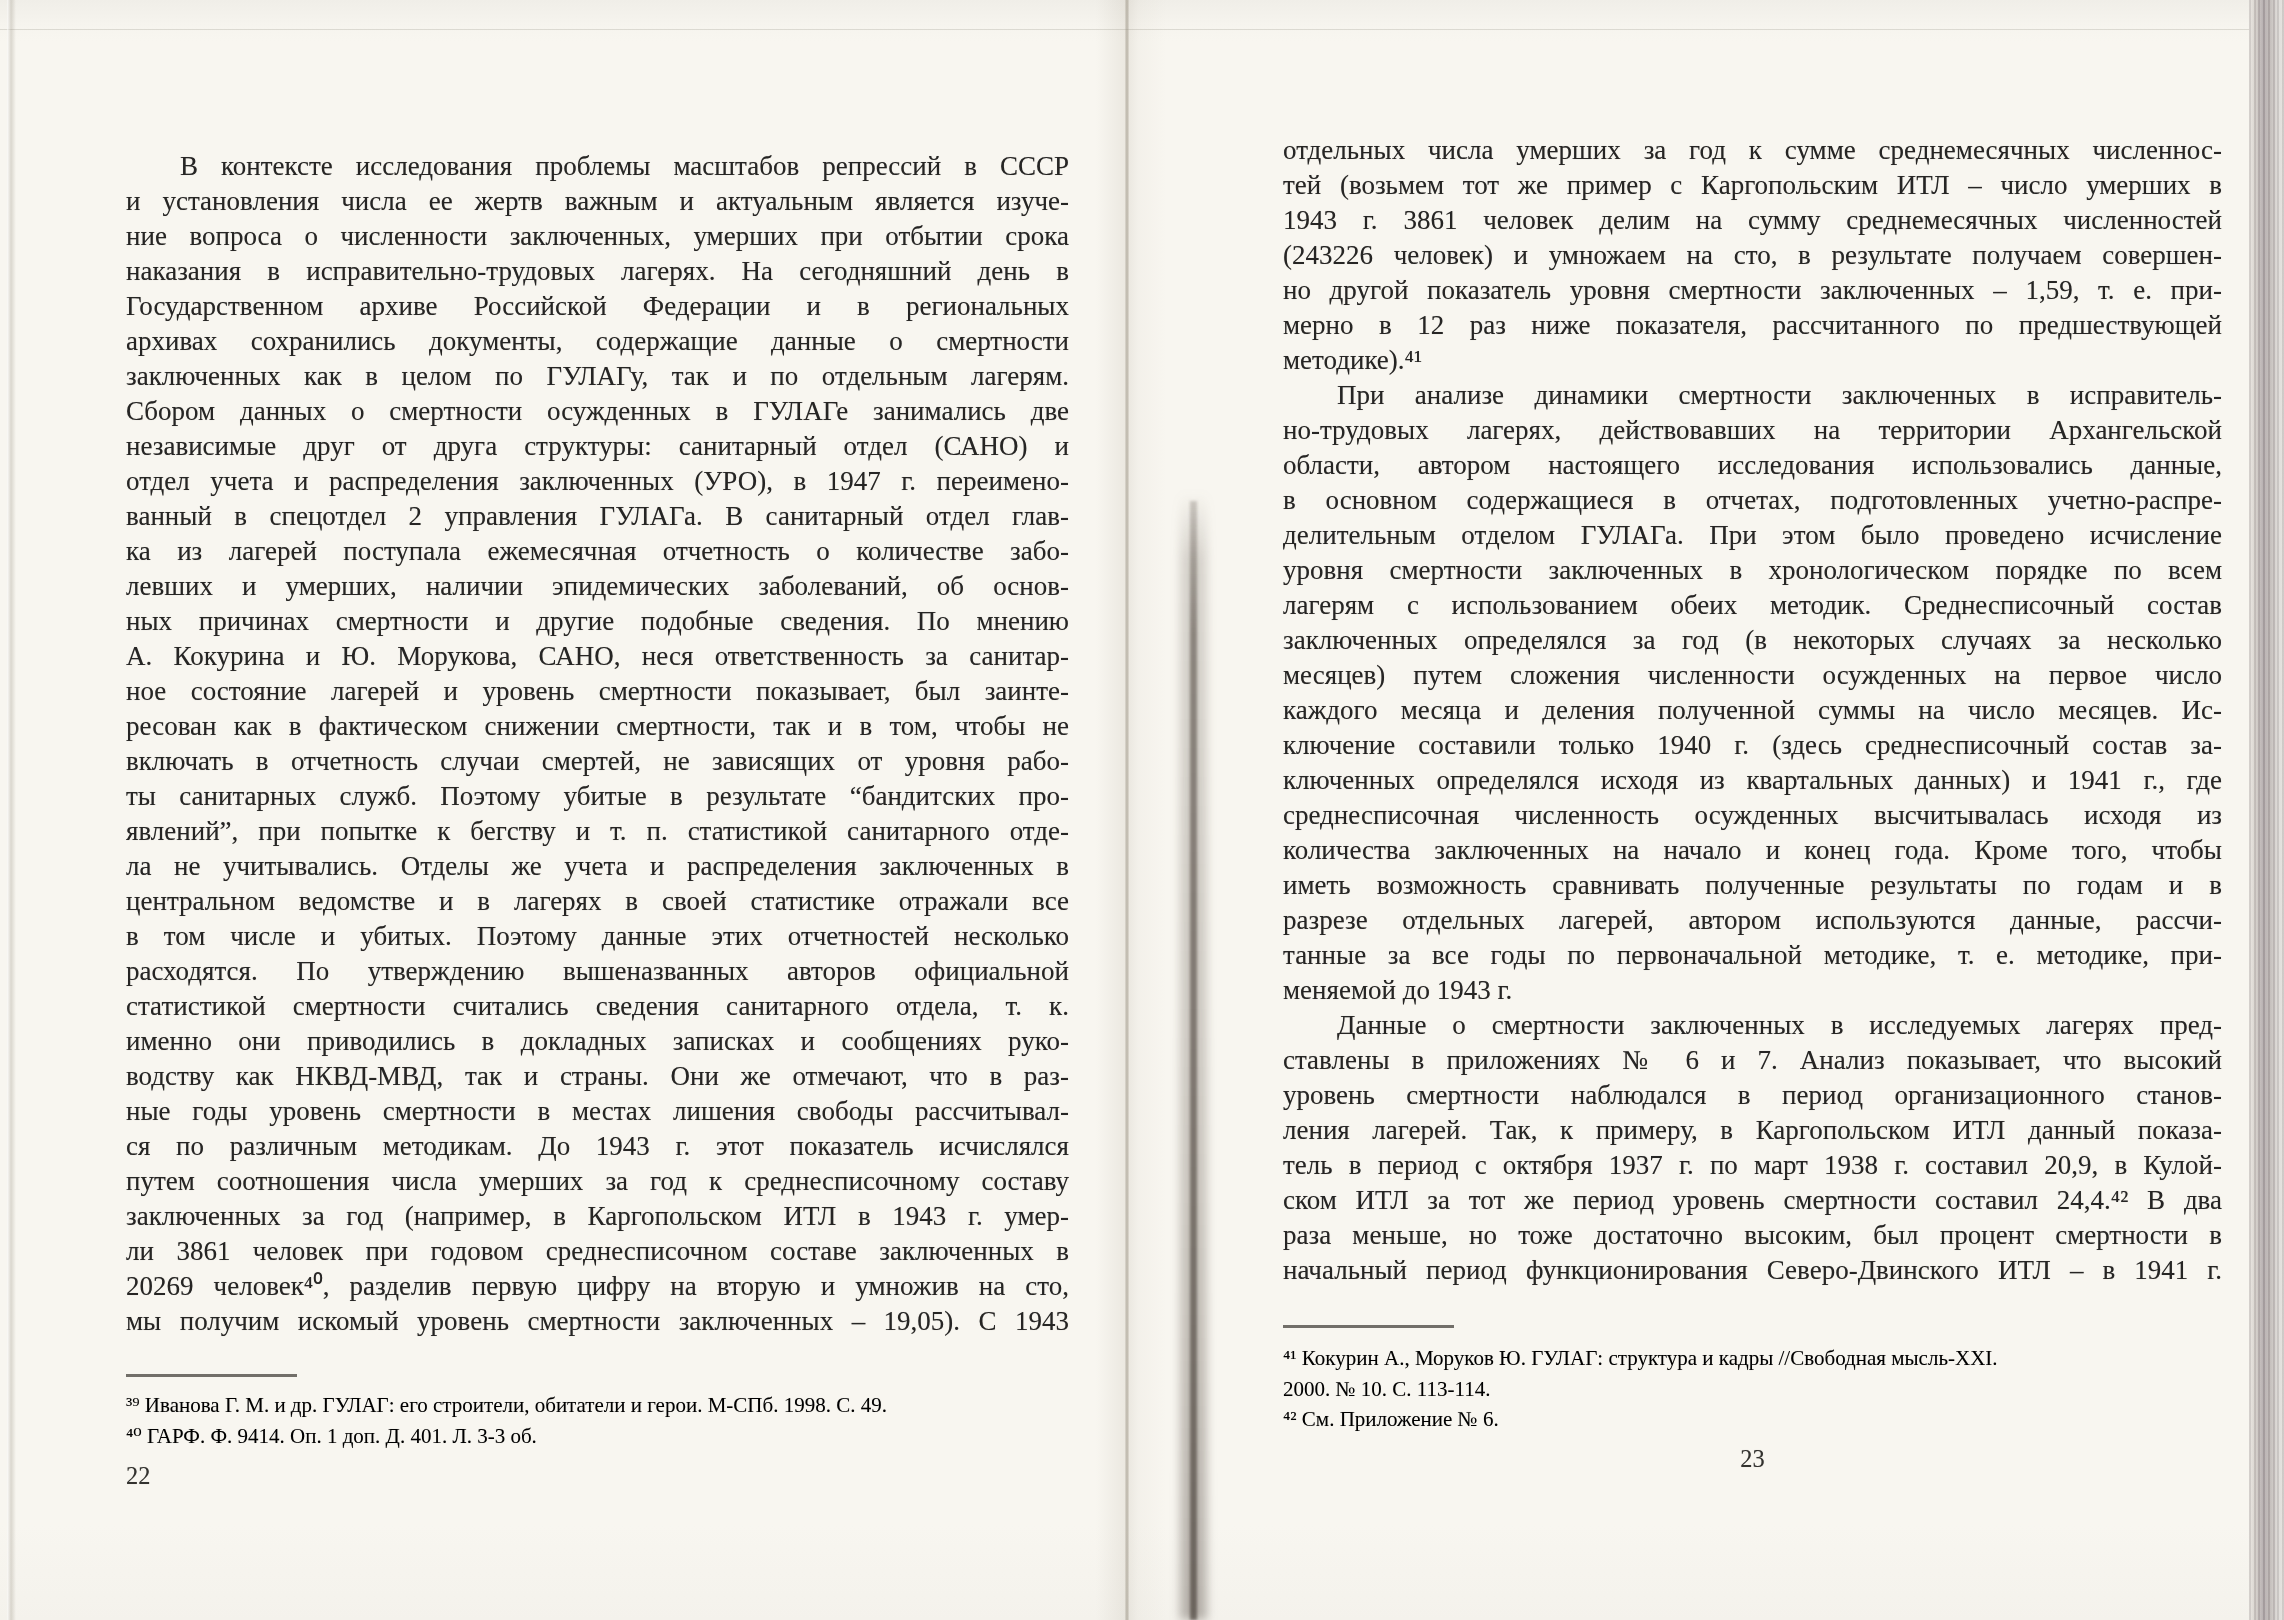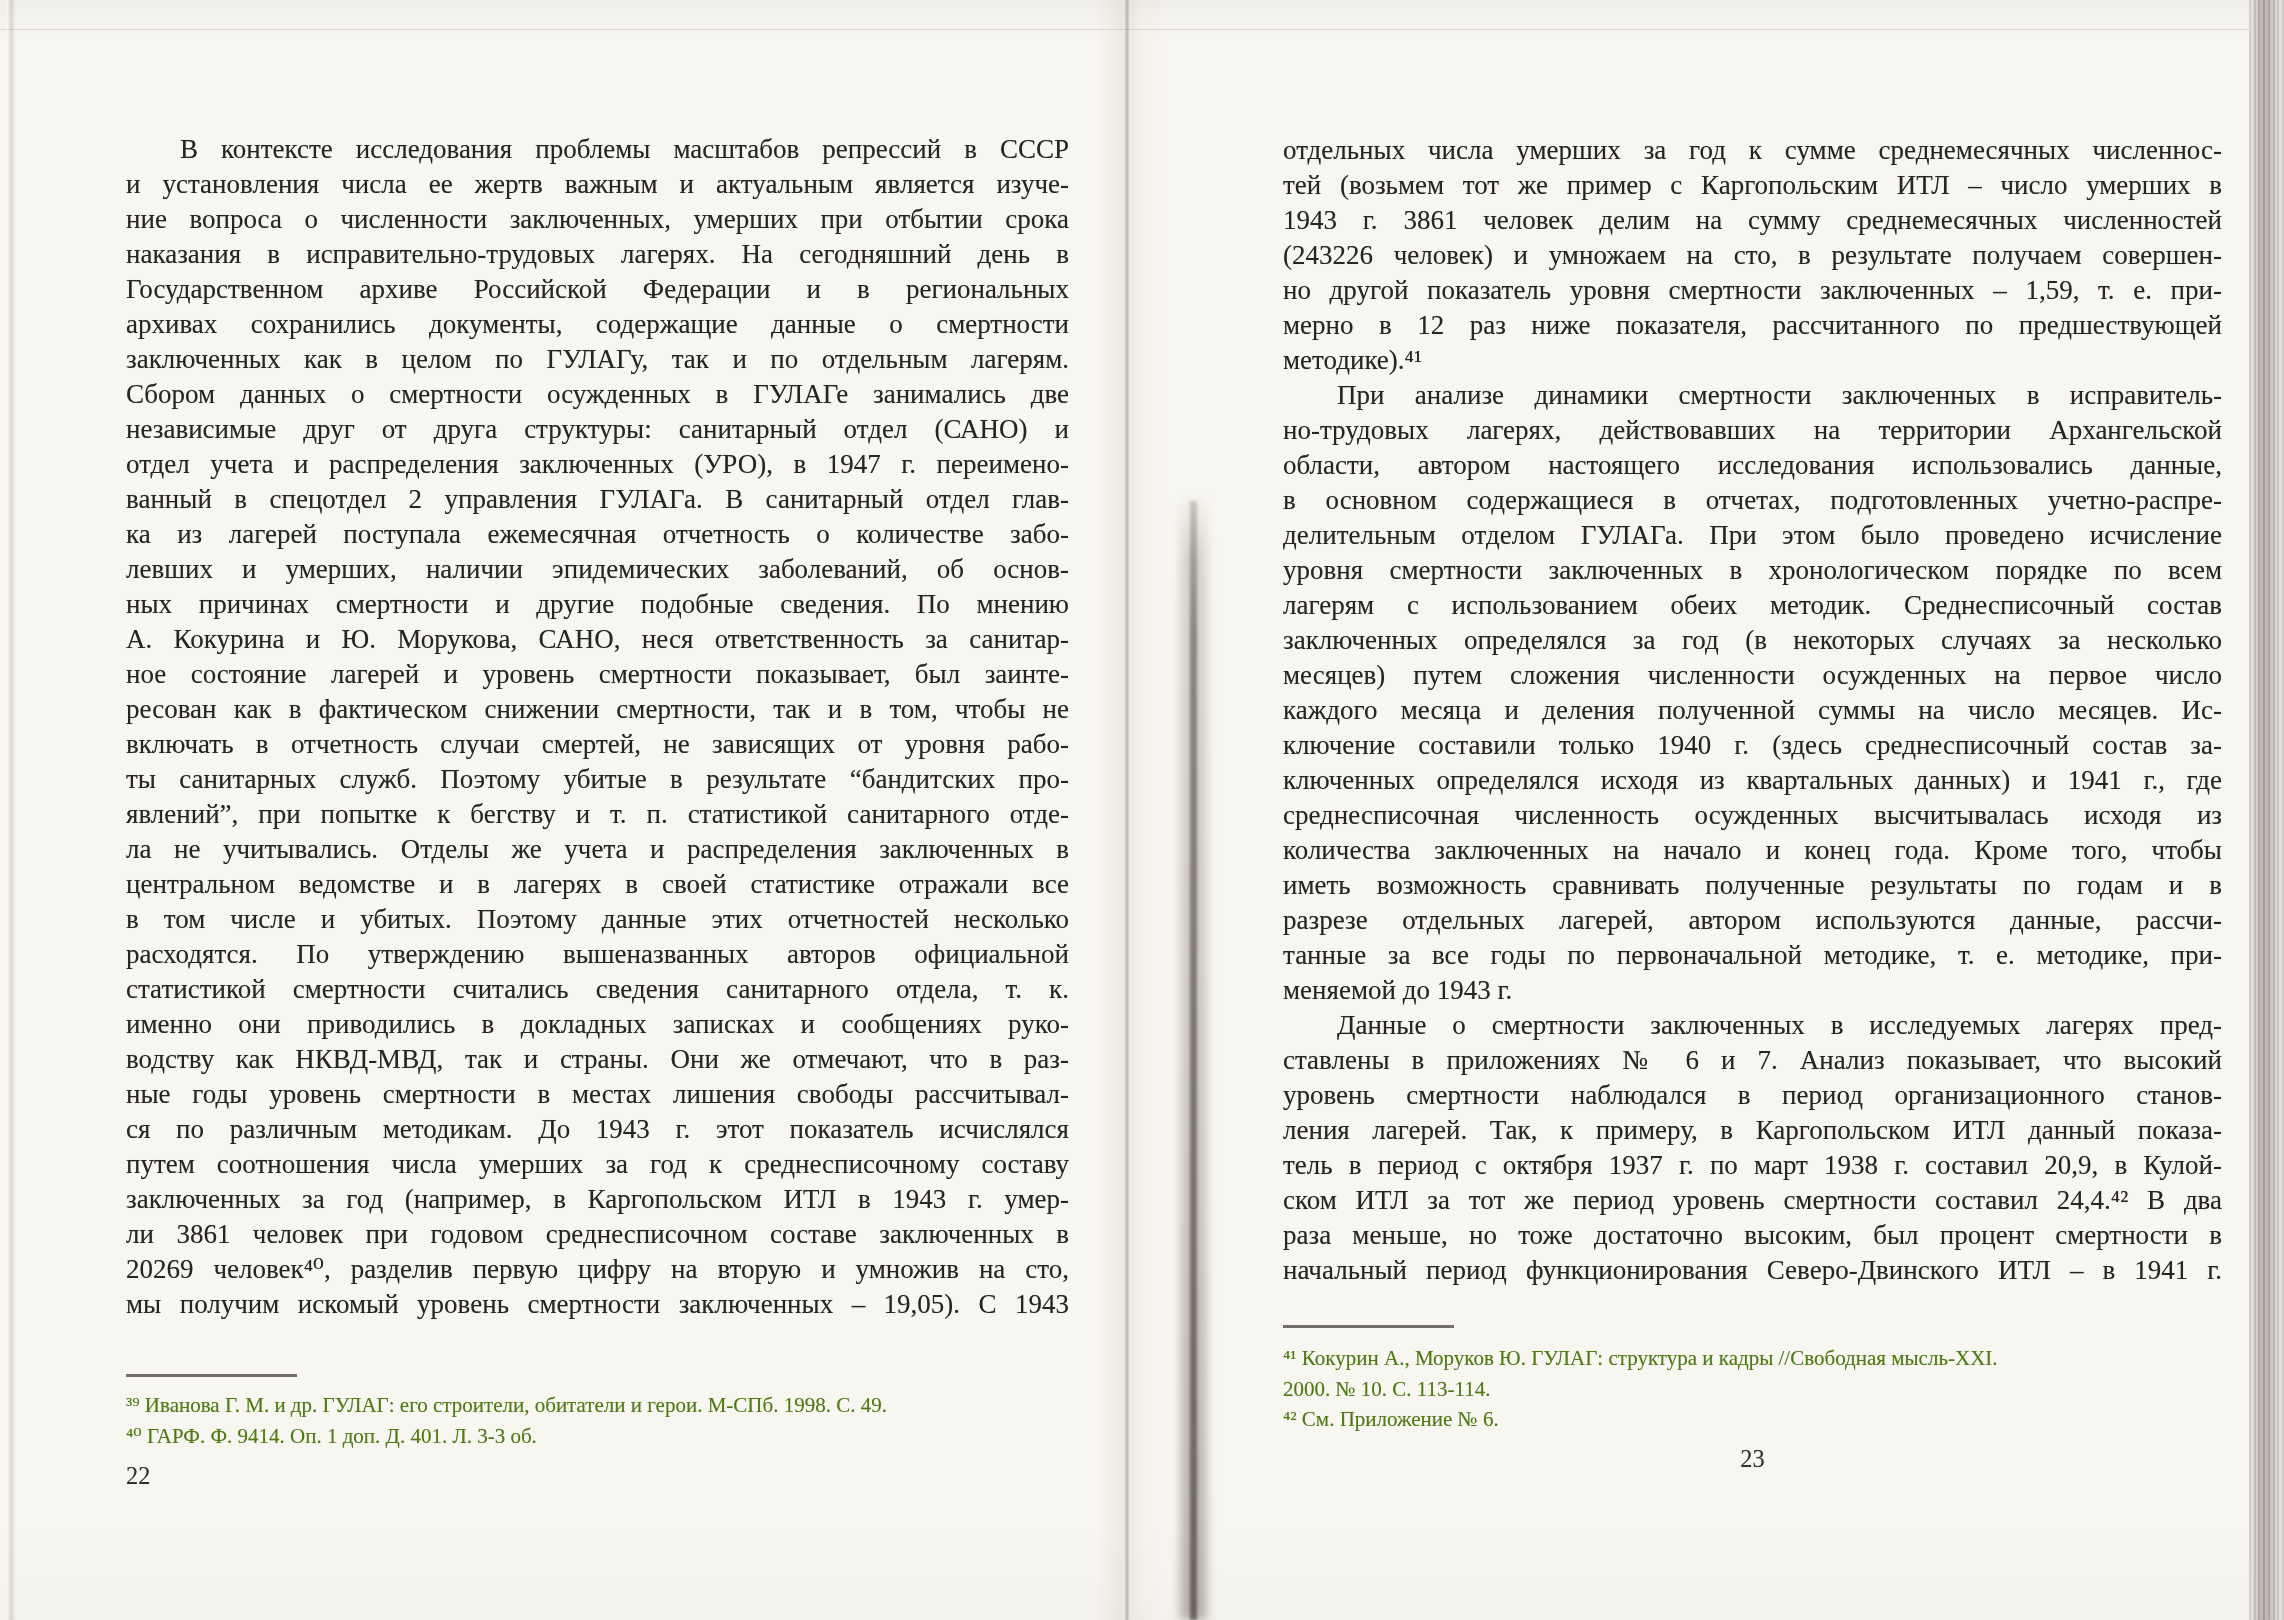--- a/index.html
+++ b/index.html
@@ -58,21 +58,21 @@
     white-space:normal;
     height:35px;
     overflow:visible;
   }
   .text-block .line.indent{ text-indent:54px; }
   .text-block .line.para-end{ text-align-last:left; }
   .fn-rule{
     position:absolute;height:2.7px;background:rgba(70,66,60,.75);
   }
   .fn-block{
-    position:absolute;color:#4d7c0f;font-size:21px;line-height:30.5px;
+    position:absolute;color:#000000;font-size:21px;line-height:30.5px;
     text-shadow:0 0 0.7px rgba(45,42,40,.3);
   }
   .fn-block .fn-line{ text-align:left; }
   .page-number{
     position:absolute;color:#33322f;font-size:24.4px;
     text-shadow:0 0 0.7px rgba(45,42,40,.3);
   }
   .page-number.right{ text-align:center; }
 </style>
 </head>
@@ -80,21 +80,21 @@
 
 <div class="paper"></div>
 <div class="scan-top"></div>
 <div class="left-page-edge"></div>
 <div class="gutter-shade"></div>
 <div class="gutter-crease"></div>
 <div class="fold-shadow-halo"></div>
 <div class="fold-shadow-core"></div>
 <div class="right-edge-stack"></div>
 
-<div class="text-block" style="left:126px;top:132px;width:943px;">
+<div class="text-block" style="left:126px;top:149px;width:943px;font-family:Liberation Serif, serif;">
     <div class="line indent">В контексте исследования проблемы масштабов репрессий в СССР</div>
     <div class="line">и установления числа ее жертв важным и актуальным является изуче-</div>
     <div class="line">ние вопроса о численности заключенных, умерших при отбытии срока</div>
     <div class="line">наказания в исправительно-трудовых лагерях. На сегодняшний день в</div>
     <div class="line">Государственном архиве Российской Федерации и в региональных</div>
     <div class="line">архивах сохранились документы, содержащие данные о смертности</div>
     <div class="line">заключенных как в целом по ГУЛАГу, так и по отдельным лагерям.</div>
     <div class="line">Сбором данных о смертности осужденных в ГУЛАГе занимались две</div>
     <div class="line">независимые друг от друга структуры: санитарный отдел (САНО) и</div>
     <div class="line">отдел учета и распределения заключенных (УРО), в 1947 г. переимено-</div>

